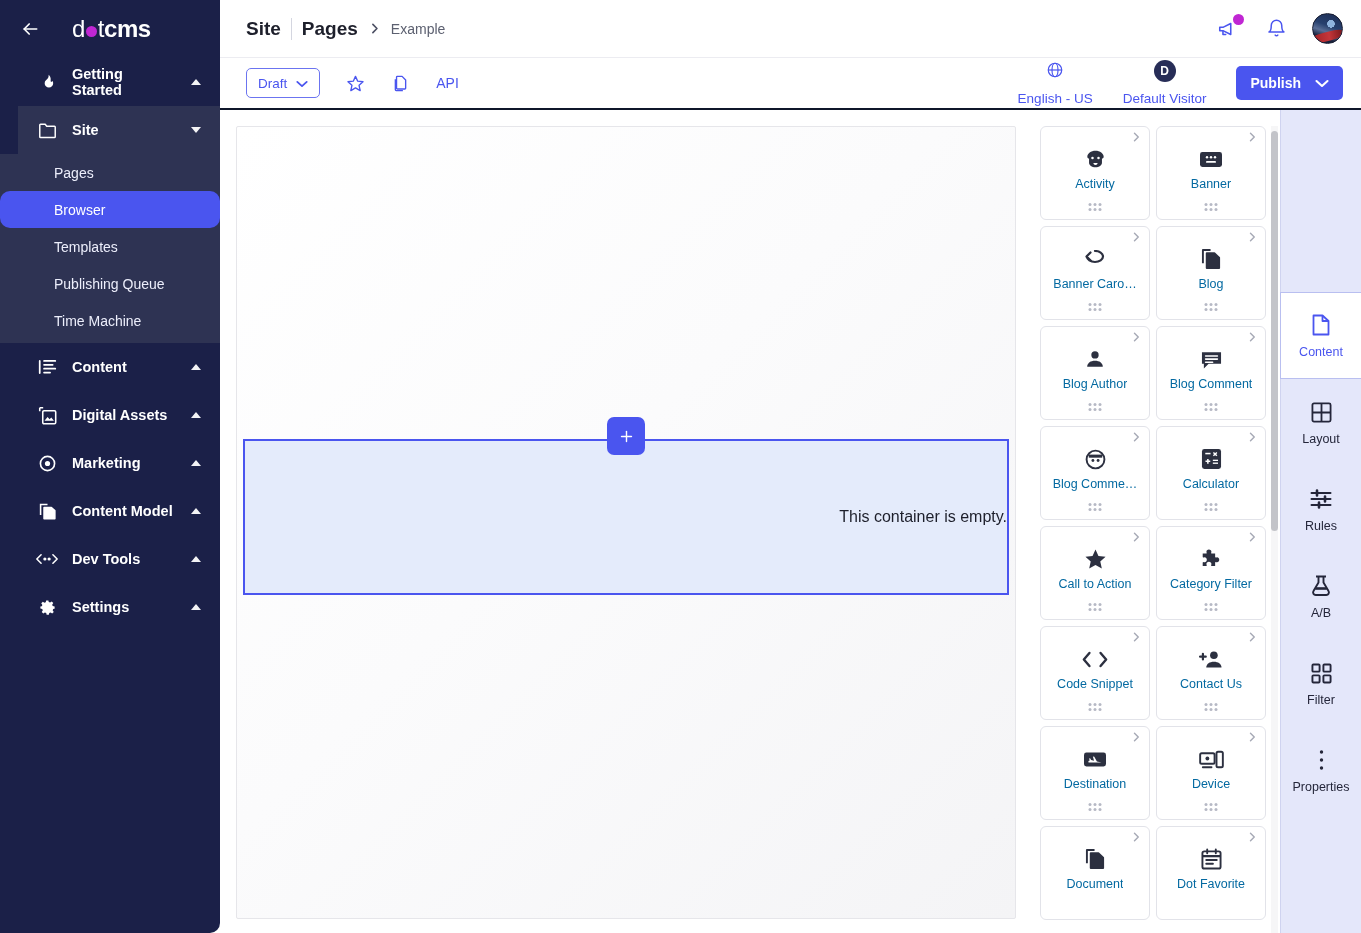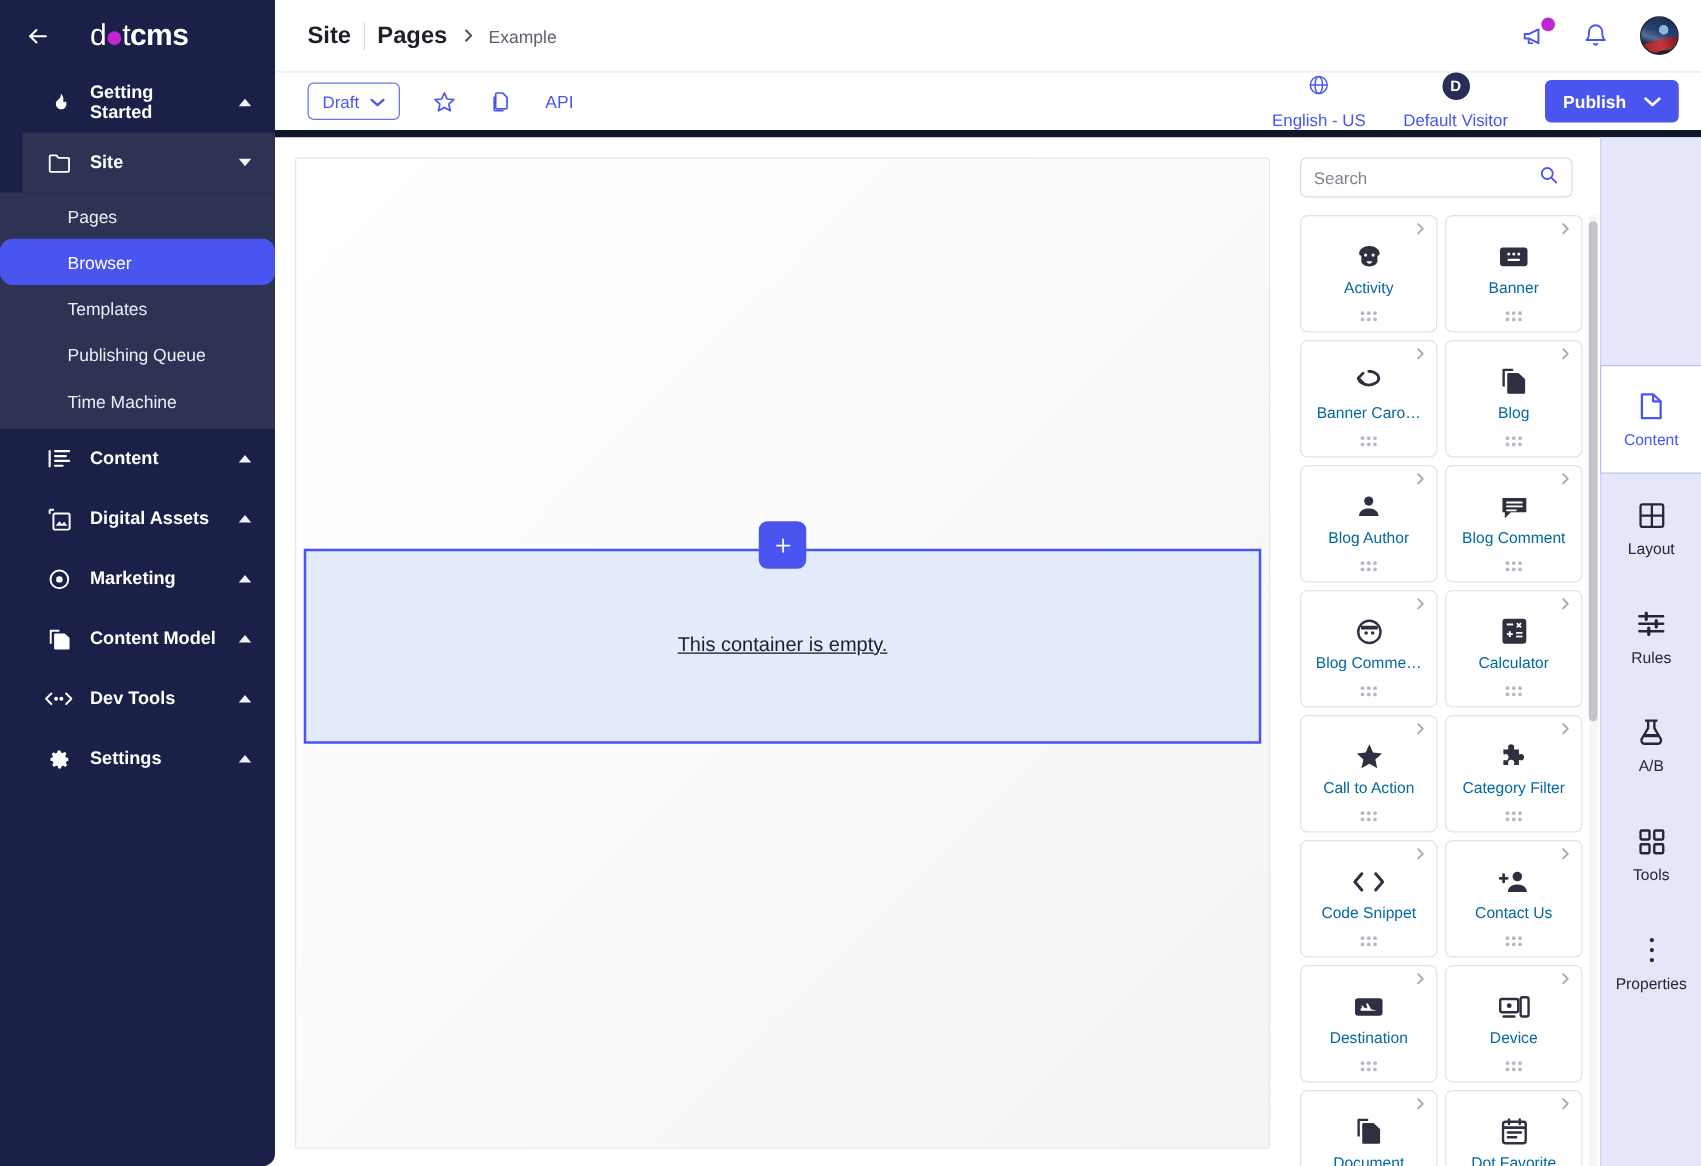--- a/index.html
+++ b/index.html
@@ -71,21 +71,21 @@
   }
   .avatar::after {
     content:""; position:absolute; left:-10%; bottom:8%; width:120%; height:30%;
     background:linear-gradient(95deg,#9a1d22,#c4363a 55%,#6d1418);
     transform:rotate(-14deg); border-radius:40%;
   }
 
   
   .edtoolbar {
     height:52px; display:flex; align-items:center; padding:0 18px 0 26px;
-    border-bottom:6px solid #0f172a; flex-shrink:0; gap:0;
+    border-bottom:2px solid #0f172a; flex-shrink:0; gap:0;
   }
   .draft-btn {
     height:30px; border:1px solid #6b74f0; border-radius:5px; color:#4a55ef;
     background:#fff; display:flex; align-items:center; gap:9px; padding:0 11px;
     font-size:13.5px; cursor:pointer; font-family:inherit;
   }
   .tb-act { margin-left:26px; cursor:pointer; color:#4a55ef; display:flex; align-items:center; }
   .tb-act.api { font-size:14px; font-weight:500; }
   .ed-spacer { flex:1; }
   .lang-chip, .visitor-chip {
@@ -110,21 +110,21 @@
   .canvas-wrap { flex:1; min-width:0; padding:16px 14px 14px 16px; display:flex; }
   .canvas {
     flex:1; border:1px solid #e6e6ea; border-radius:2px;
     background:linear-gradient(135deg,#ffffff 0%,#fbfbfc 45%,#f4f4f6 100%);
     position:relative; display:flex; flex-direction:column;
     align-items:center; justify-content:center; overflow:hidden;
   }
   .container-box {
     position:absolute; left:6px; right:6px; top:312px; height:156px;
     border:2px solid #4a55ef; background:#e4ebfb;
-    display:flex; align-items:center; justify-content:center;text-decoration:underline;
+    display:flex; align-items:center; justify-content:flex-end;
   }
   .container-text { font-size:16px; color:#1d1f2b; }
   .add-btn {
     position:absolute; left:50%; top:-24px; transform:translateX(-50%);
     width:38px;height:38px;border-radius:7px;background:#4a55ef;
     display:flex;align-items:center;justify-content:center;cursor:pointer;
     border:none;
   }
 
   
@@ -446,29 +446,20 @@
                   <line x1="12" y1="5" x2="12" y2="19"></line>
                   <line x1="5" y1="12" x2="19" y2="12"></line>
                 </svg>
             </button>
             <span class="container-text">This container is empty.</span>
           </div>
         </div>
       </div>
 
       <div class="palette">
-        <div class="search-box">
-          <input type="text" placeholder="Search" style="">
-          <span>
-            <svg width="16" height="16" viewBox="0 0 20 20" fill="none" stroke="#4a55ef" stroke-width="1.8" stroke-linecap="round">
-                <circle cx="8.5" cy="8.5" r="5.5"></circle>
-                <line x1="12.8" y1="12.8" x2="17.5" y2="17.5"></line>
-              </svg>
-          </span>
-        </div>
 
         <div class="cards-scroll">
           <div class="cards-grid">
 
             <div class="card">
               <span class="card-chev">
                   <svg width="12" height="12" viewBox="0 0 16 16" fill="none" stroke="#a7aab6" stroke-width="1.9" stroke-linecap="round" stroke-linejoin="round">
                     <polyline points="6 3 11 8 6 13"></polyline>
                   </svg>
                 </span>
@@ -878,21 +869,21 @@
         </div>
         <div class="rail-item">
           <span class="r-ico">
               <svg width="21" height="21" viewBox="0 0 22 22" fill="none" stroke="#24263a" stroke-width="2">
                 <rect x="1.5" y="1.5" width="7.5" height="7.5" rx="1"></rect>
                 <rect x="13" y="1.5" width="7.5" height="7.5" rx="1"></rect>
                 <rect x="1.5" y="13" width="7.5" height="7.5" rx="1"></rect>
                 <rect x="13" y="13" width="7.5" height="7.5" rx="1"></rect>
               </svg>
             </span>
-          <span>Tools</span>
+          <span>Filter</span>
         </div>
         <div class="rail-item">
           <span class="r-ico">
               <svg width="7" height="22" viewBox="0 0 7 22" fill="#24263a">
                 <circle cx="3.5" cy="3" r="1.7"></circle>
                 <circle cx="3.5" cy="11" r="1.7"></circle>
                 <circle cx="3.5" cy="19" r="1.7"></circle>
               </svg>
             </span>
           <span>Properties</span>

